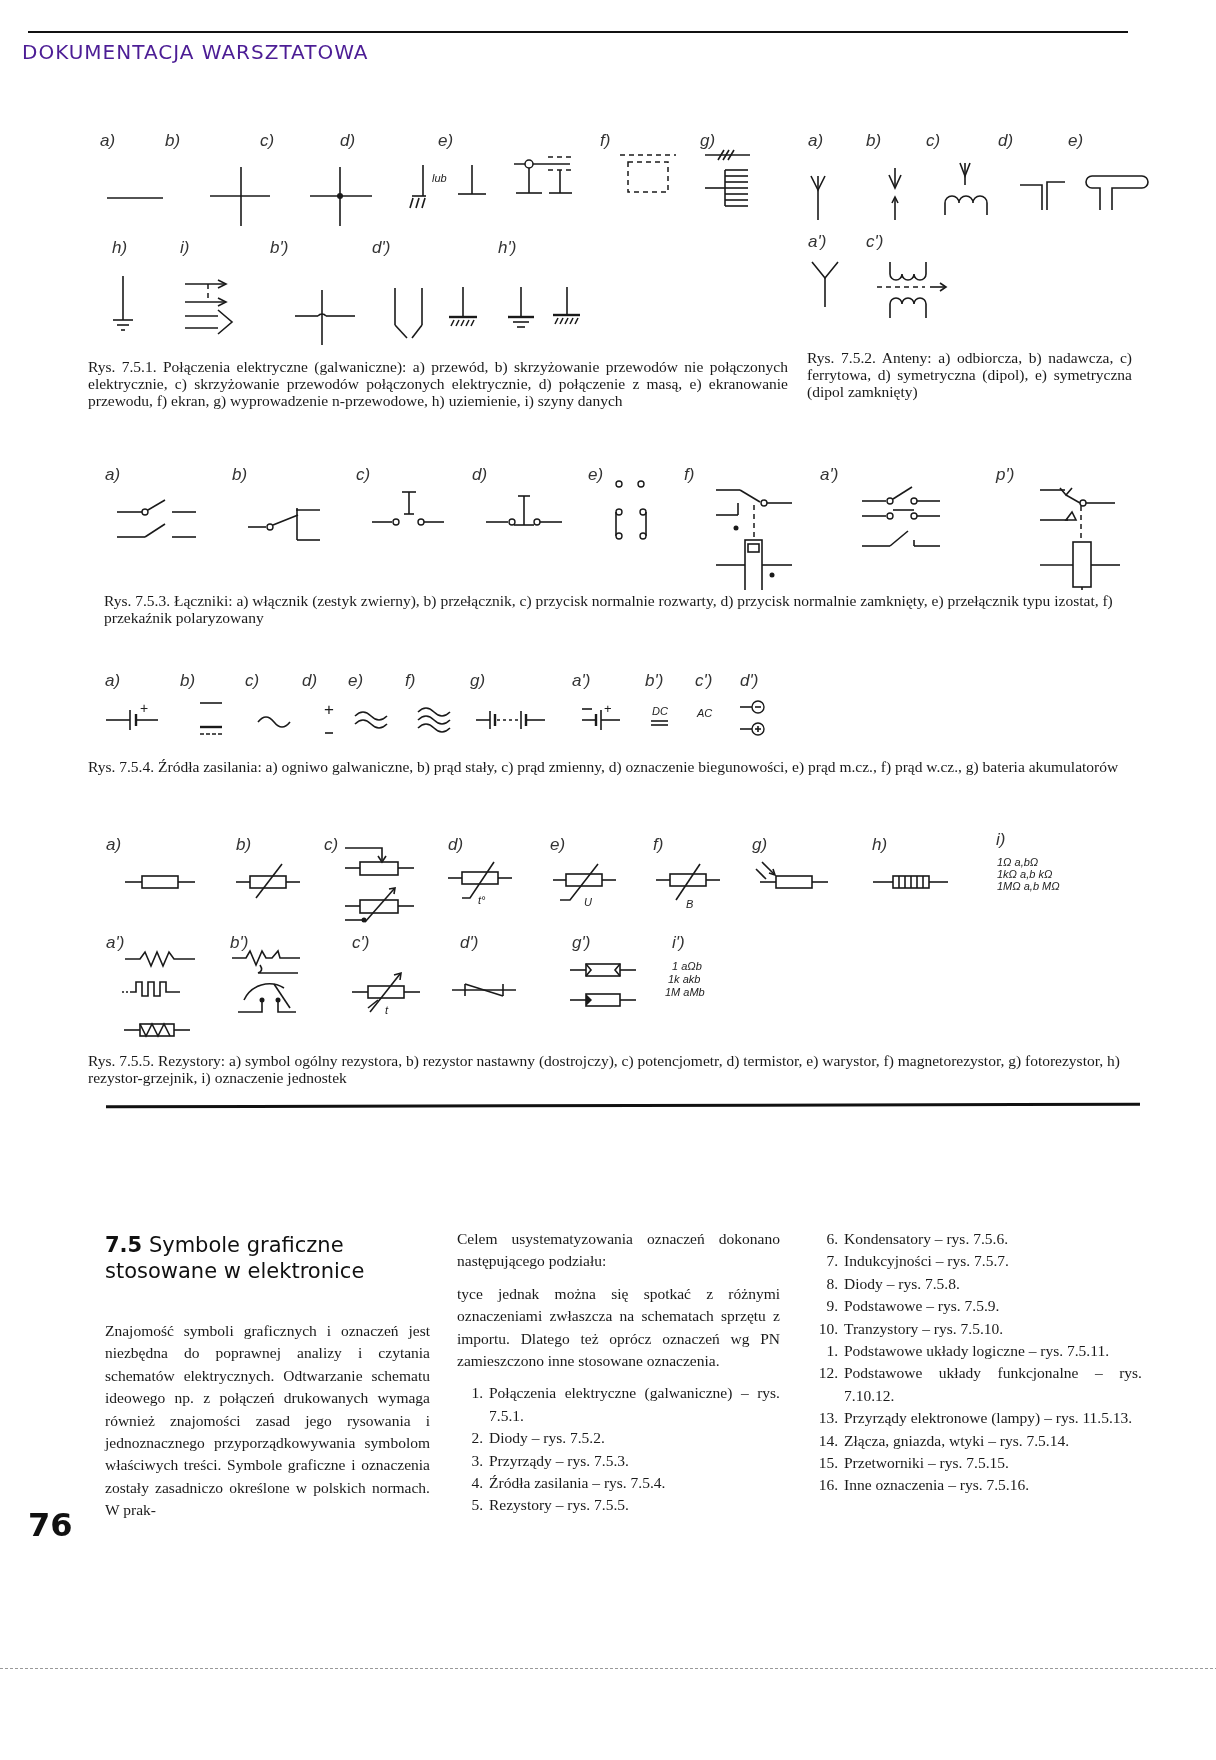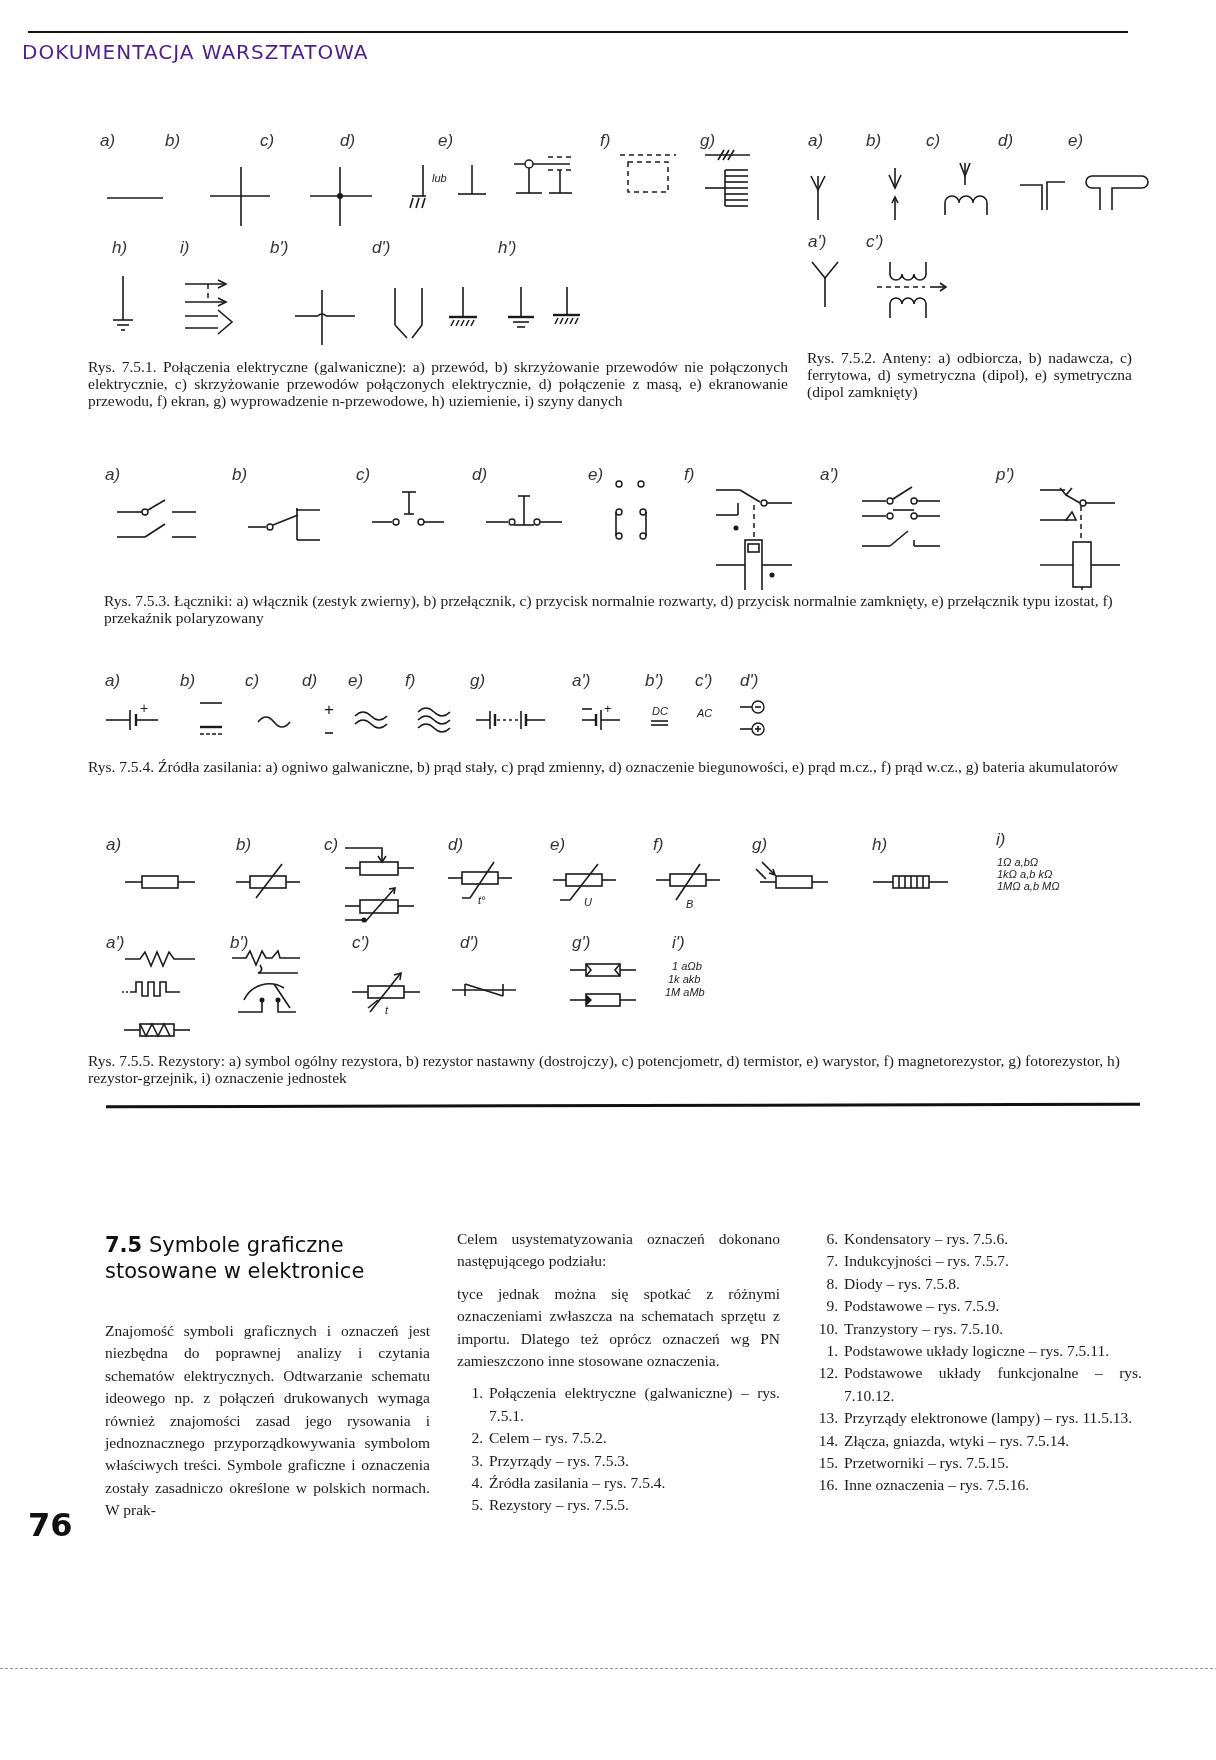--- a/index.html
+++ b/index.html
@@ -474,21 +474,21 @@
   <span>Symbole graficzne stosowane w elektronice</span>
 </div>
 
 <div class="abs body-text col1">Znajomość symboli graficznych i oznaczeń jest niezbędna do poprawnej analizy i czytania schematów elektrycznych. Odtwarzanie schematu ideowego np. z połączeń drukowanych wymaga również znajomości zasad jego rysowania i jednoznacznego przyporządkowywania symbolom właściwych treści. Symbole graficzne i oznaczenia zostały zasadniczo określone w polskich normach. W prak-</div>
 
 <div class="abs body-text col2">
   <p>Celem usystematyzowania oznaczeń dokonano następującego podziału:</p>
   <p>tyce jednak można się spotkać z różnymi oznaczeniami zwłaszcza na schematach sprzętu z importu. Dlatego też oprócz oznaczeń wg PN zamieszczono inne stosowane oznaczenia.</p>
   <ul class="toc">
     <li><span class="n">1.</span><span>Połączenia elektryczne (galwaniczne) – rys. 7.5.1.</span></li>
-    <li><span class="n">2.</span><span>Celem – rys. 7.5.2.</span></li>
+    <li><span class="n">2.</span><span>Diody – rys. 7.5.2.</span></li>
     <li><span class="n">3.</span><span>Przyrządy – rys. 7.5.3.</span></li>
     <li><span class="n">4.</span><span>Źródła zasilania – rys. 7.5.4.</span></li>
     <li><span class="n">5.</span><span>Rezystory – rys. 7.5.5.</span></li>
   </ul>
 </div>
 
 <div class="abs body-text col3">
   <ul class="toc">
     <li><span class="n">6.</span><span>Kondensatory – rys. 7.5.6.</span></li>
     <li><span class="n">7.</span><span>Indukcyjności – rys. 7.5.7.</span></li>

